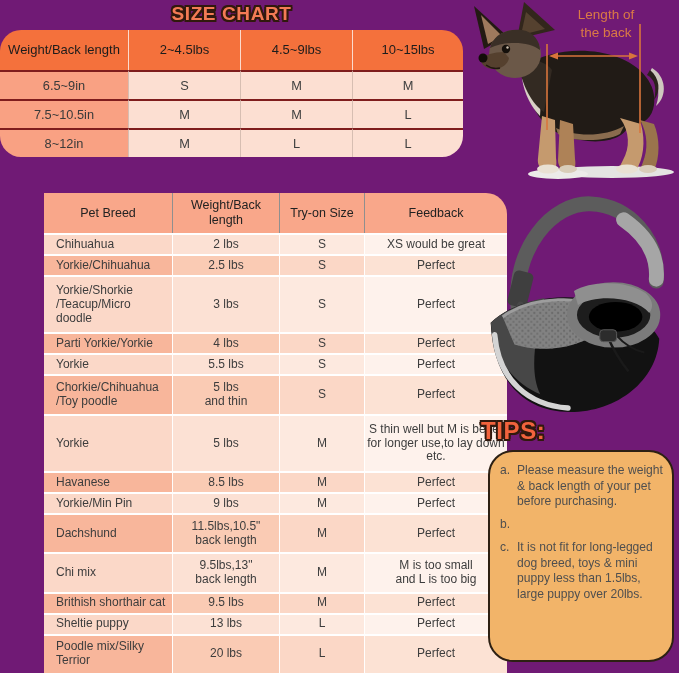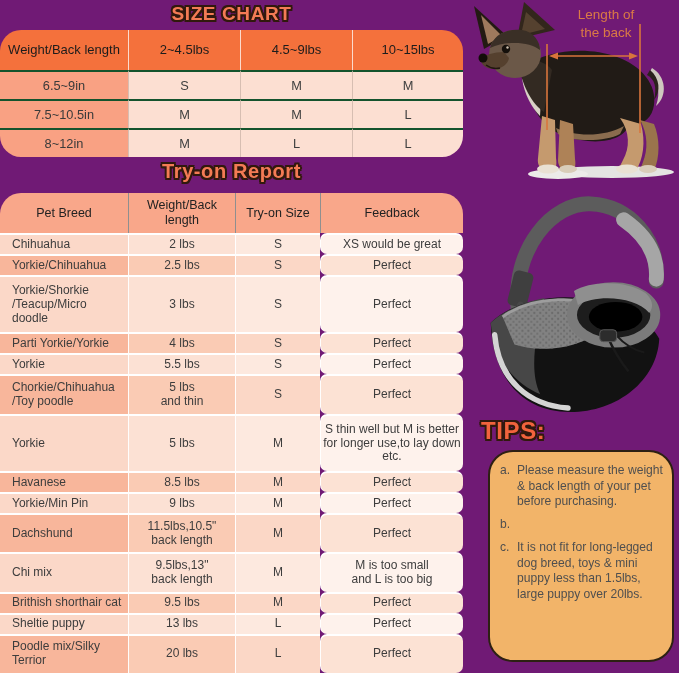--- a/index.html
+++ b/index.html
@@ -15,40 +15,40 @@
                 -2px 0 0 #31190e, 2px 0 0 #31190e, 0 -2px 0 #31190e, 0 2.2px 0 #31190e;
     white-space:nowrap;
   }
   .size-title{top:3px;left:0;width:463px;text-align:center;font-size:19px;}
   .tryon-title{top:160px;left:0;width:463px;text-align:center;font-size:20px;}
   .tips-title{top:417px;left:481px;font-size:24px;color:#F2633D;}
 
   
   .tbl-wrap{position:absolute;left:0;width:463px;overflow:hidden;}
   .sc-wrap{top:30px;height:127px;border-radius:21px;}
-  .to-wrap{top:193px;height:480px;border-radius:21px 21px 0 0;}
+  .to-wrap{top:193px;height:480px;border-radius:21px 21px 0 0;padding-left:44px;}
   table{width:100%;height:100%;border-collapse:separate;border-spacing:0;table-layout:fixed;}
   th,td{padding:0 2px;text-align:center;vertical-align:middle;white-space:pre-line;line-height:1.18;}
   thead tr{height:40px;margin-left:26px;}
   
   .sizechart th{background:#F4713C;color:#1c1c1c;font-size:13px;font-weight:500;}
   .sizechart th + th{border-left:1px solid rgba(255,255,255,.75);}
-  .sizechart td{font-size:12.8px;color:#3f3f3f;background:#FCDFD2;border-top:2px solid #14532d;}
+  .sizechart td{font-size:12.8px;color:#3f3f3f;background:#FCDFD2;border-top:2px solid #7f1d1d;}
   .sizechart td + td{border-left:1px solid rgba(170,150,140,.45);}
   .sizechart td:first-child{background:#F9A183;color:#3a3a3a;}
   
   .tryon th{background:#F9A78A;color:#222;font-size:12.5px;font-weight:500;}
   .tryon th + th{border-left:1px solid #8f8f8f;}
   .tryon td{font-size:12px;color:#3d3d3d;border-top:2px solid #ffffff;line-height:1.15;}
   .tryon td + td{border-left:1.5px solid rgba(255,255,255,.95);}
   .tryon td:first-child{text-align:left;padding-left:12px;}
   .tryon tbody td:nth-child(1){background:#FBD8C8;}
   .tryon tbody td:nth-child(2){background:#FCE1D4;}
   .tryon tbody td:nth-child(3){background:#FDE9DF;}
-  .tryon tbody td:nth-child(4){background:#FEF2EC;border-radius:7px;}
+  .tryon tbody td:nth-child(4){background:#FEF2EC;}
   .tryon tbody tr:nth-child(even) td:nth-child(1){background:#F8B69B;}
   .tryon tbody tr:nth-child(even) td:nth-child(2){background:#FACBB4;}
   .tryon tbody tr:nth-child(even) td:nth-child(3){background:#FBD7C6;}
   .tryon tbody tr:nth-child(even) td:nth-child(4){background:#FCE2D4;}
 
   
   .dog-svg{position:absolute;left:460px;top:0;width:219px;height:180px;}
   .measure-label{
     position:absolute;left:556px;top:6px;width:100px;text-align:center;
     color:#DB7A45;font-size:13.5px;line-height:1.3;white-space:pre-line;
@@ -104,21 +104,20 @@
   <tr>
     <td>8~12in</td>
     <td>M</td>
     <td>L</td>
     <td>L</td>
   </tr>
 </tbody>
     </table>
   </div>
 
-  <div class="bubble-title tryon-title">Try-on Report</div>
 
   <div class="tbl-wrap to-wrap">
     <table class="tryon">
       <colgroup>
           <col style="width:128px">
           <col style="width:107px">
           <col style="width:85px">
           <col style="width:143px">
         </colgroup>
       <thead>

